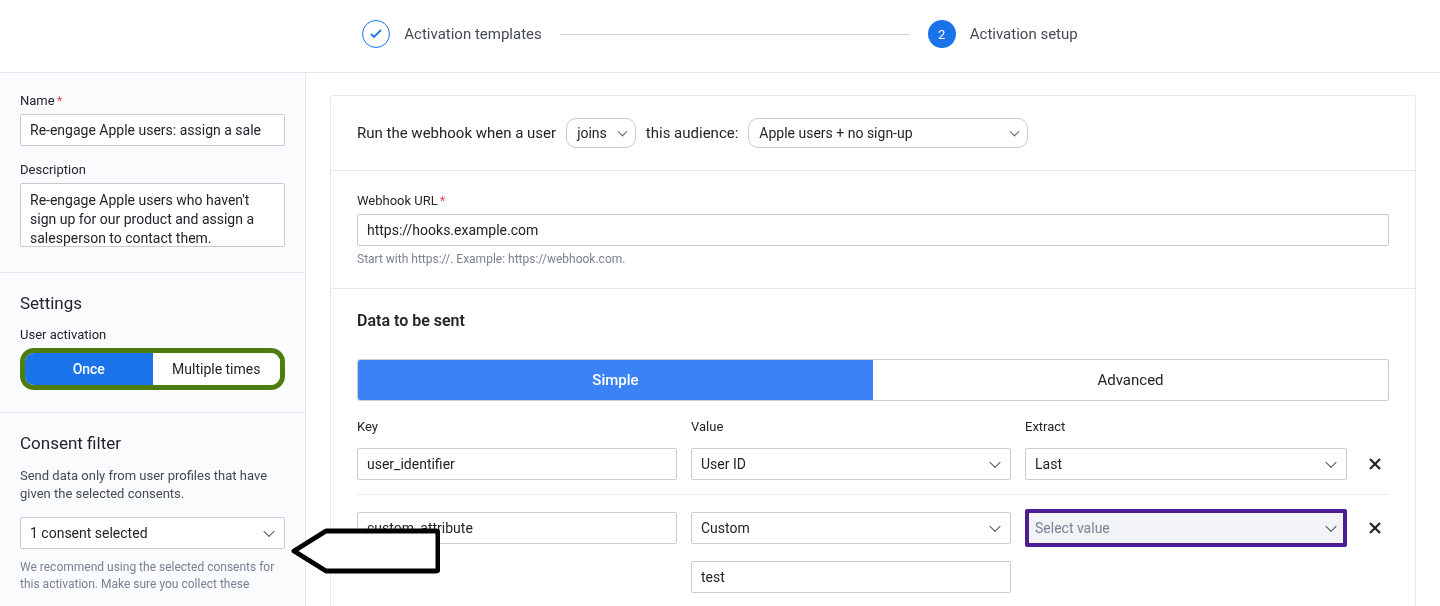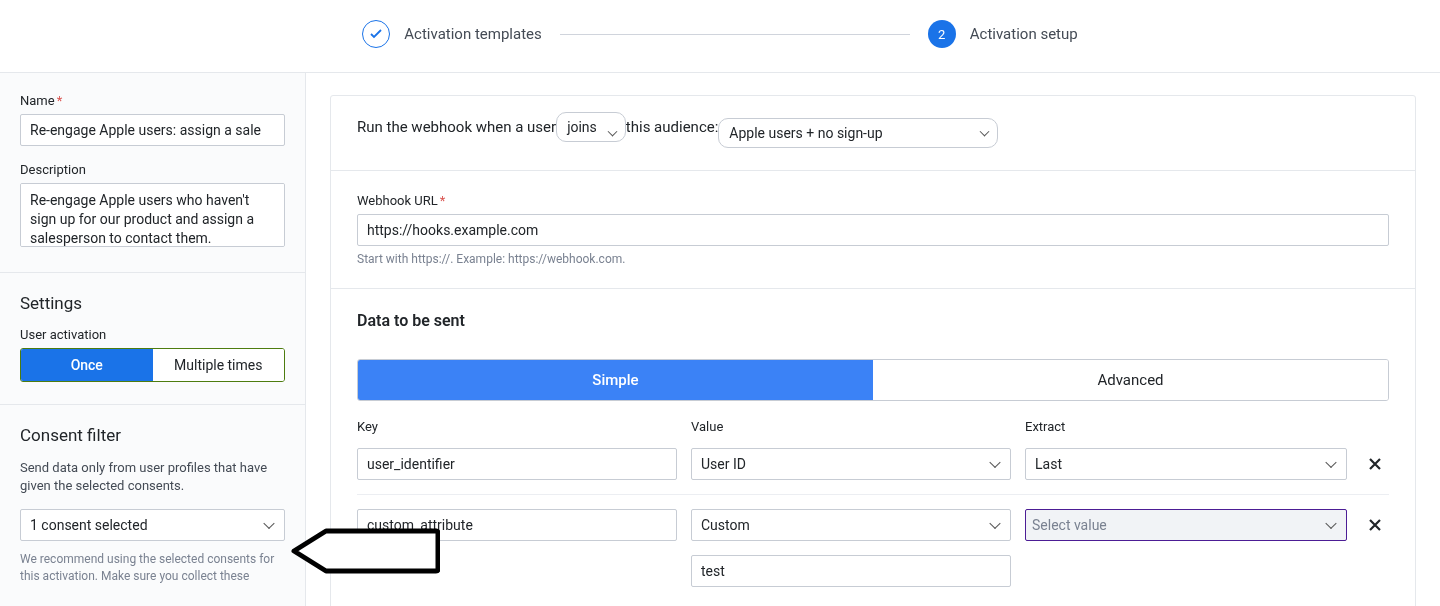--- a/index.html
+++ b/index.html
@@ -16,43 +16,43 @@
 .sidebar { width: 306px; border-right: 1px solid #e5e8ec; background: #fafbfc; }
 .side-section { padding: 20px 20px 22px; border-bottom: 1px solid #e5e8ec; }
 .side-section:last-child { border-bottom: none; }
 .field-label { font-size: 13px; color: #212529; margin-bottom: 6px; display: block; }
 .req { color: #d9534f; margin-left: 2px; }
 .text-input, .textarea, .select { width: 100%; border: 1px solid #c7ccd4; border-radius: 2px; padding: 7px 9px; font-size: 14px; font-family: inherit; background: #fff; color: #212529; }
 .textarea { resize: none; height: 64px; line-height: 1.35; }
 .section-heading { font-size: 17px; font-weight: 400; color: #212529; margin-bottom: 14px; }
 .subhelp { font-size: 13px; color: #444b55; line-height: 1.4; margin-bottom: 14px; }
 .footnote { font-size: 12px; color: #7a8291; line-height: 1.4; margin-top: 10px; }
-.toggle-group { display: flex; border: 1px solid #4d7c0f; border-radius: 3px; overflow: hidden; align-items: flex-end; }
+.toggle-group { display: flex; border: 5px solid #4d7c0f; border-radius: 14px; overflow: hidden; align-items: flex-end; }
 .toggle-btn { flex: 1; text-align: center; padding: 8px 0; font-size: 14px; cursor: pointer; background: #fff; }
 .toggle-btn.active { background: #1a73e8; color: #fff; font-weight: 500; }
 .select-wrap { position: relative; }
 .select-wrap::after { content: ""; position: absolute; right: 12px; top: 50%; width: 7px; height: 7px; border-right: 1.5px solid #555; border-bottom: 1.5px solid #555; transform: translateY(-70%) rotate(45deg); pointer-events: none; }
 .main { flex: 1; padding: 22px 24px 20px; background: #fff; position: relative; }
 .card { border: 1px solid #e5e8ec; border-radius: 3px; background: #fff; }
 .card-row { padding: 22px 26px; border-bottom: 1px solid #e5e8ec; }
 .card-row:last-child { border-bottom: none; }
-.run-line { display: flex; flex-wrap: wrap; font-size: 15px; }
+.run-line { display: flex; align-items: center; flex-wrap: wrap; gap: 10px; font-size: 15px; }
 .inline-select { border: 1px solid #c7ccd4; border-radius: 10px; padding: 6px 28px 6px 10px; font-size: 14px; background: #fff; position: relative; cursor: pointer; }
 .inline-select-wrap { position: relative; display: inline-block; }
 .inline-select-wrap::after { content: ""; position: absolute; right: 10px; top: 50%; width: 6px; height: 6px; border-right: 1.5px solid #555; border-bottom: 1.5px solid #555; transform: translateY(-70%) rotate(45deg); pointer-events: none; }
 .hint { font-size: 12px; color: #7a8291; margin-top: 6px; }
 .data-heading { font-size: 16px; font-weight: 600; margin-bottom: 14px; }
 .tabbar { display: flex; border: 1px solid #c7ccd4; border-radius: 3px; overflow: hidden; margin-bottom: 18px; margin-top: 29px; }
 .tab { flex: 1; text-align: center; padding: 11px 0; font-size: 15px; cursor: pointer; background: #fff; }
 .tab.active { background: #3b82f6; color: #fff; font-weight: 500; }
 .data-grid { display: grid; grid-template-columns: 320px 320px 1fr 28px; gap: 14px 14px; align-items: center; }
 .col-head { font-size: 13px; color: #212529; }
 .remove-icon { font-size: 16px; cursor: pointer; text-align: center; color: #212529; }
 .remove-icon svg { width: 12px; height: 12px; }
-.disabled-input { background: #f1f3f6; color: #7a8291; border: 1px solid #4c1d95; padding-left: 6px; }
+.disabled-input { background: #f1f3f6; color: #7a8291; border: 4px solid #4c1d95; padding-left: 6px; }
 .hr { grid-column: 1 / -1; height: 1px; background: #eceef2; }
 .add-link { color: #1a73e8; font-size: 14px; cursor: pointer; padding: 16px 0 0 10px; display: inline-flex; align-items: center; gap: 10px; font-weight: 500; }
 .plus { font-size: 14px; }
 .arrow-callout { position: absolute; left: -16px; top: 454px; }
 .arrow-callout svg { width: 150px; height: 48px; }
 </style>
 </head>
 <body>
 
 <div class="stepper">

